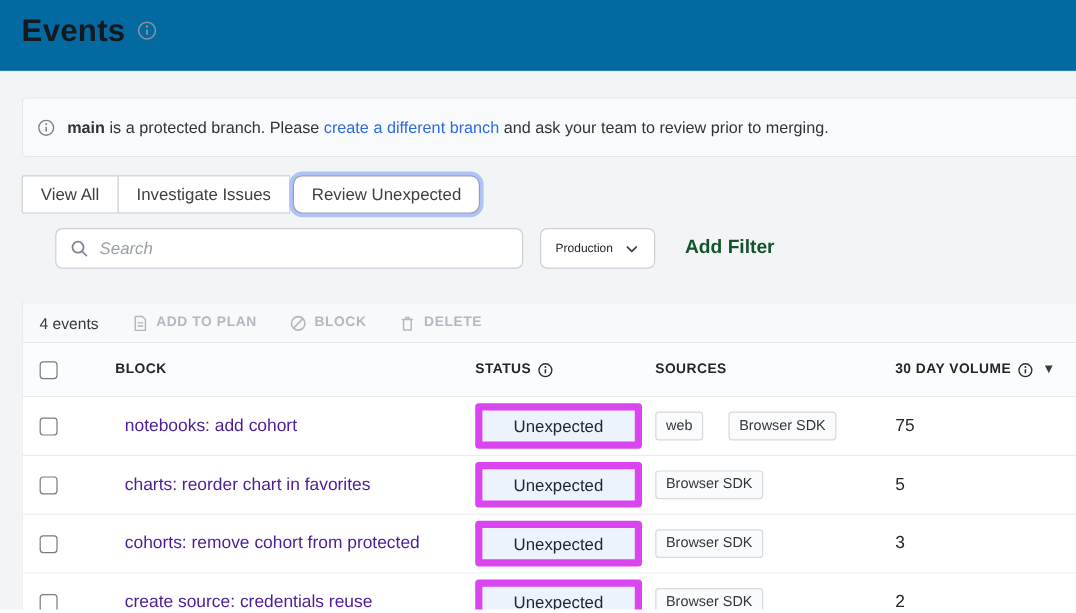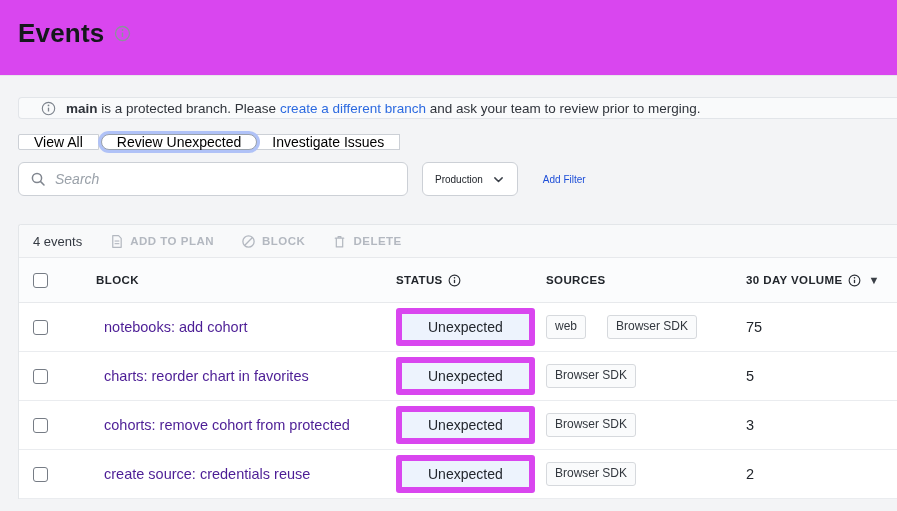--- a/index.html
+++ b/index.html
@@ -1,60 +1,60 @@
 <!DOCTYPE html>
 <html><head>
 <meta charset="utf-8">
 <style>
   * { margin:0; padding:0; box-sizing:border-box; }
   html,body { width:897px; height:511px; overflow:hidden; background:#ffffff;
     font-family:"Liberation Sans", sans-serif; color:#22262c; }
 
   
-  .app-header { height:76px; background:#d946ef; border-bottom:1px solid #e5e7ea;
+  .app-header { height:60px; background:#0369a1; border-bottom:1px solid #e5e7ea;
     display:flex; align-items:center; padding:0 0 8px 18px; }
   .page-title { font-size:26px; font-weight:700; color:#15181c; letter-spacing:.2px; }
   .title-info { margin-left:10px; color:#8b929b; display:flex; align-items:center; }
 
   
   .content { height:448px; background:#f3f4f6; padding-left:18px; overflow:hidden; }
 
   
-  .banner { margin-top:21px; height:22px; background:#f9fafb;
+  .banner { margin-top:21px; height:50px; background:#f9fafb;
     border:1px solid #e2e5e9; border-right:none; border-radius:4px 0 0 4px;
-    display:flex; align-items:center; gap:10px; padding:0 22px;
+    display:flex; align-items:center; gap:10px; padding:0 12px;
     font-size:13.5px; color:#30343b; }
   .banner .b-icon { color:#7d848d; display:flex; align-items:center; }
   .banner b { font-weight:700; }
   .text-link { color:#2c6ae0; text-decoration:none; cursor:pointer; }
 
   
   .tabs { margin-top:15px; display:flex; align-items:center; }
-  .tab { height:16px; padding:0 15px; background:#fff; border:1px solid #ccd0d6;
-    font-size:14px; color:#000000; display:flex; align-items:center; cursor:pointer;
+  .tab { height:32px; padding:0 15px; background:#fff; border:1px solid #ccd0d6;
+    font-size:14px; color:#404040; display:flex; align-items:center; cursor:pointer;
     font-family:"Liberation Sans", sans-serif; }
   .tab.first { border-radius:2px 0 0 2px; }
   .tab.mid { margin-left:-1px; }
   .tab.selected { margin-left:2px; position:relative; z-index:1;
     border:1px solid #99a1ac; border-radius:8px;
     box-shadow:0 0 0 3px #b0c2f7; background:#fff; }
 
   
   .filter-row { margin-top:12px; display:flex; align-items:center; }
   .search-box { width:390px; height:34px; background:#fff; border:1px solid #ccd0d6;
-    border-radius:6px; display:flex; align-items:center; gap:9px; padding:0 11px; }
+    border-radius:6px; display:flex; align-items:center; gap:9px; padding:0 11px;margin-left:28px; }
   .search-box svg { color:#80868f; flex:none; }
   .search-box input { border:none; outline:none; flex:1; font-size:14px;
     font-family:"Liberation Sans", sans-serif; color:#22262c; background:transparent; }
   .search-box input::placeholder { color:#9aa1a9; font-style:italic; }
   .env-select { margin-left:14px; height:34px; background:#fff; border:1px solid #ccd0d6;
     border-radius:6px; display:flex; align-items:center; gap:9px; padding:0 12px;
     font-size:10px; color:#21252b; cursor:pointer; }
   .env-select svg { color:#3b4049; }
-  .add-filter { margin-left:25px; font-size:10px; font-weight:400; color:#1d4ed8; cursor:pointer; }
+  .add-filter { margin-left:25px; font-size:16px; font-weight:700; color:#14532d; cursor:pointer; }
 
   
   .table-wrap { margin-top:28px; border-left:1px solid #e3e6e9; border-top:1px solid #e3e6e9;
     border-radius:3px 0 0 0; background:#fff; }
   .bulk-bar { height:33px; background:#f8f9fa; border-bottom:1px solid #e7e9ec;
     display:flex; align-items:center; padding-left:14px; gap:27px; border-radius:3px 0 0 0; }
   .bulk-count { font-size:13px; font-weight:500; color:#343942; }
   .bulk-action { display:flex; align-items:center; gap:6px; color:#b3b8c0;
     font-size:11.5px; font-weight:700; letter-spacing:.5px; cursor:default; }
 
@@ -105,22 +105,22 @@
           <circle cx="8" cy="4.7" r="0.95" fill="currentColor"></circle>
         </svg>
     </span>
     <span>
       <b>main</b><span> is a protected branch. Please </span><a class="text-link">create a different branch</a><span> and ask your team to review prior to merging.</span>
     </span>
   </div>
 
   <div class="tabs">
     <button class="tab first">View All</button>
+    <button class="tab mid">Investigate Issues</button>
     <button class="tab selected">Review Unexpected</button>
-    <button class="tab mid">Investigate Issues</button>
   </div>
 
   <div class="filter-row">
     <div class="search-box">
       <svg width="16" height="16" viewBox="0 0 16 16">
           <circle cx="7" cy="7" r="4.6" fill="none" stroke="currentColor" stroke-width="1.5"></circle>
           <line x1="10.4" y1="10.4" x2="14" y2="14" stroke="currentColor" stroke-width="1.5" stroke-linecap="round"></line>
         </svg>
       <input type="text" placeholder="Search" style="">
     </div>

